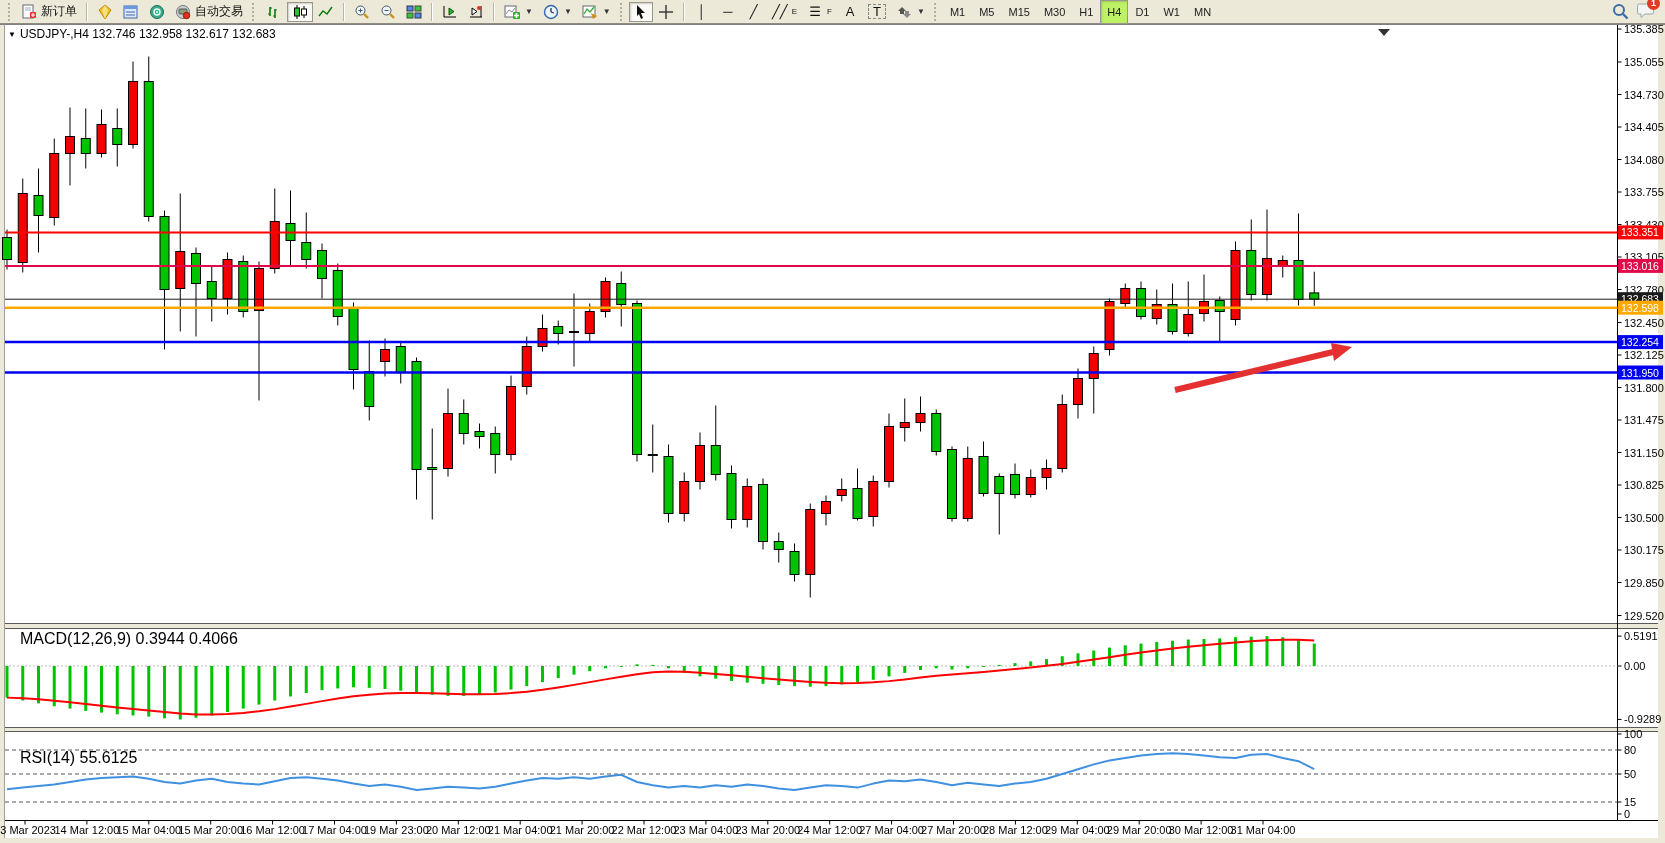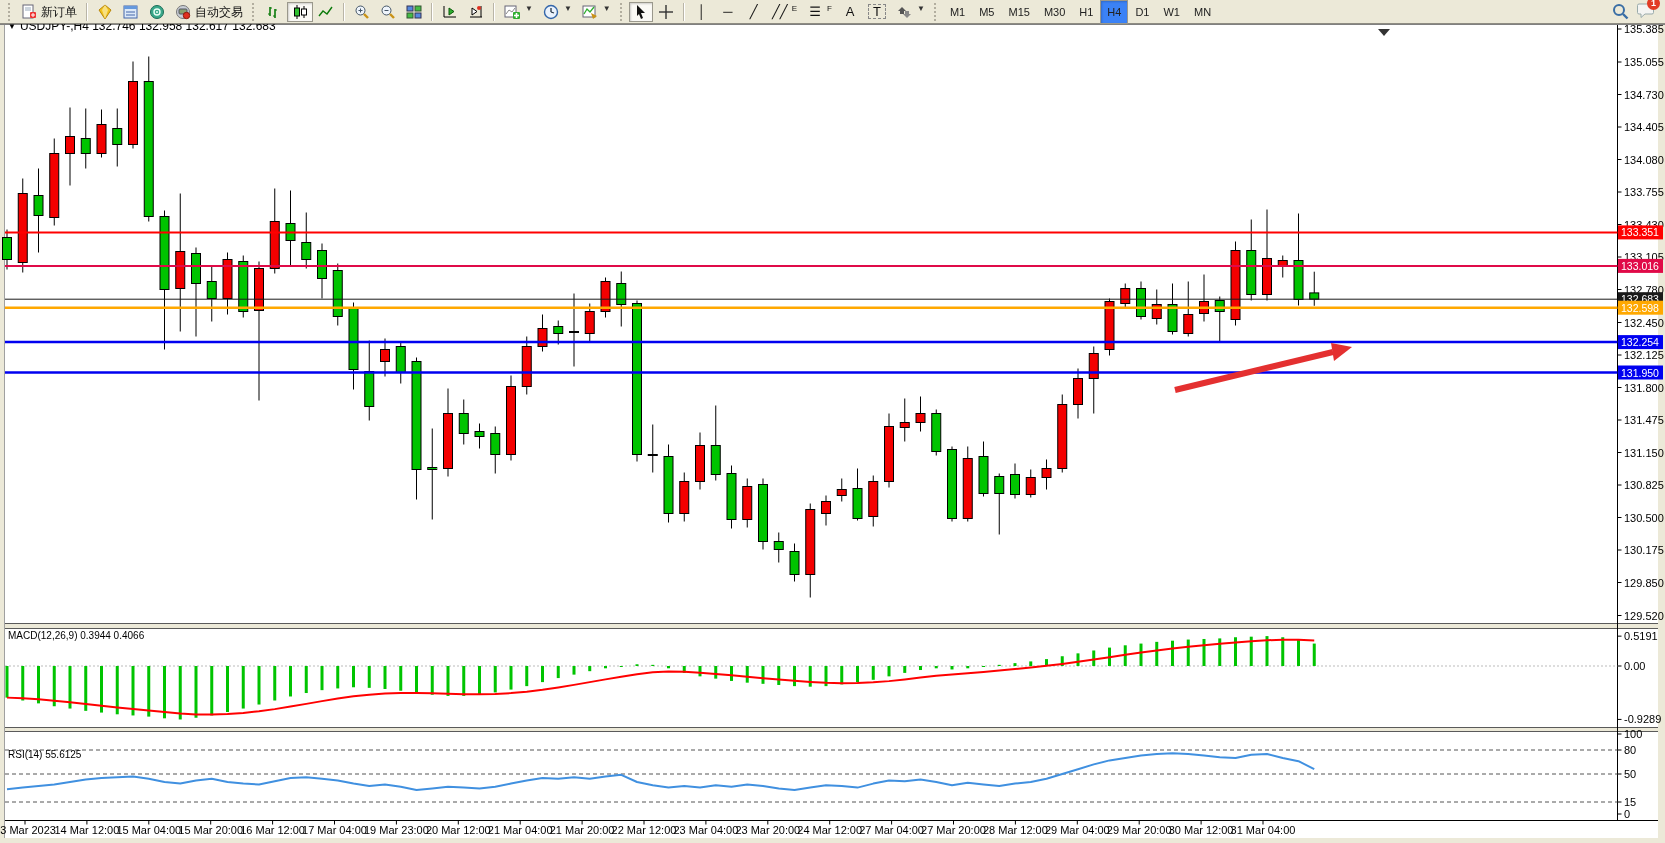--- a/index.html
+++ b/index.html
@@ -1,37 +1,37 @@
 <!DOCTYPE html>
 <html><head>
 <meta charset="utf-8">
 <style>
   html,body{margin:0;padding:0;background:#888;}
   .screen{position:relative;width:1665px;height:843px;background:#fff;overflow:hidden;
     font-family:"Liberation Sans",sans-serif;}
   
   .toolbar{position:absolute;left:0;top:0;width:1665px;height:24px;background:#ece9d8;
     border-bottom:1px solid #8e8c82;display:flex;align-items:center;padding:0 4px;box-sizing:border-box;z-index:5;}
-  .tb-btn{display:flex;align-items:flex-start;gap:4px;padding:1px 4px;height:20px;border:1px solid transparent;
+  .tb-btn{display:flex;align-items:center;gap:4px;padding:1px 4px;height:20px;border:1px solid transparent;
     font-size:12px;color:#111;cursor:default;box-sizing:border-box;white-space:nowrap;}
   .tb-btn.pressed{background:#fbfaf6;border:1px solid #9a988c;box-shadow:inset 1px 1px 2px rgba(0,0,0,.18);}
   .tb-sep{width:0;height:18px;border-left:1px solid #b9b5a7;border-right:1px solid #fff;margin:0 4px;}
   .tb-grip{width:3px;height:18px;border-left:2px dotted #b2ae9f;margin:0 4px;}
   .tf-btn{font-size:11px;padding:2px 6px;height:18px;display:flex;align-items:center;border:1px solid transparent;color:#222;}
-  .tf-btn.pressed{background:#3b82f6;border:1px solid #9a988c;box-shadow:inset 1px 1px 2px rgba(0,0,0,.18);}
+  .tf-btn.pressed{background:#bef264;border:1px solid #9a988c;box-shadow:inset 1px 1px 2px rgba(0,0,0,.18);}
   .tb-right{margin-left:auto;display:flex;align-items:center;gap:8px;padding-right:6px;}
   .glyph{font-size:13px;line-height:16px;width:16px;text-align:center;display:inline-block;}
   .sub{font-size:8px;vertical-align:sub;}
   .drop{font-size:8px;color:#333;margin-left:1px;}
   .badge{position:absolute;right:-5px;top:-5px;background:#e23b24;color:#fff;border-radius:50%;
     width:13px;height:13px;font-size:9px;font-weight:bold;display:flex;align-items:center;justify-content:center;}
   
-  .chart-title{position:absolute;left:8px;top:19px;font-size:12px;color:#000;z-index:4;}
+  .chart-title{position:absolute;left:8px;top:27px;font-size:12px;color:#000;z-index:4;}
   .chart-title .tri{font-size:8px;margin-right:4px;vertical-align:1px;}
-  .ind-label{position:absolute;left:8px;font-size:10px;color:#000;z-index:4;}
+  .ind-label{position:absolute;left:20px;font-size:16px;color:#000;z-index:4;}
   #macd-label{top:630px;}
   #rsi-label{top:733px;margin-top:16px;}
   svg#chart-svg{position:absolute;left:0;top:0;z-index:1;}
   .overlay{position:absolute;z-index:3;}
 </style>
 </head>
 <body>
 
 <div class="screen">
 

